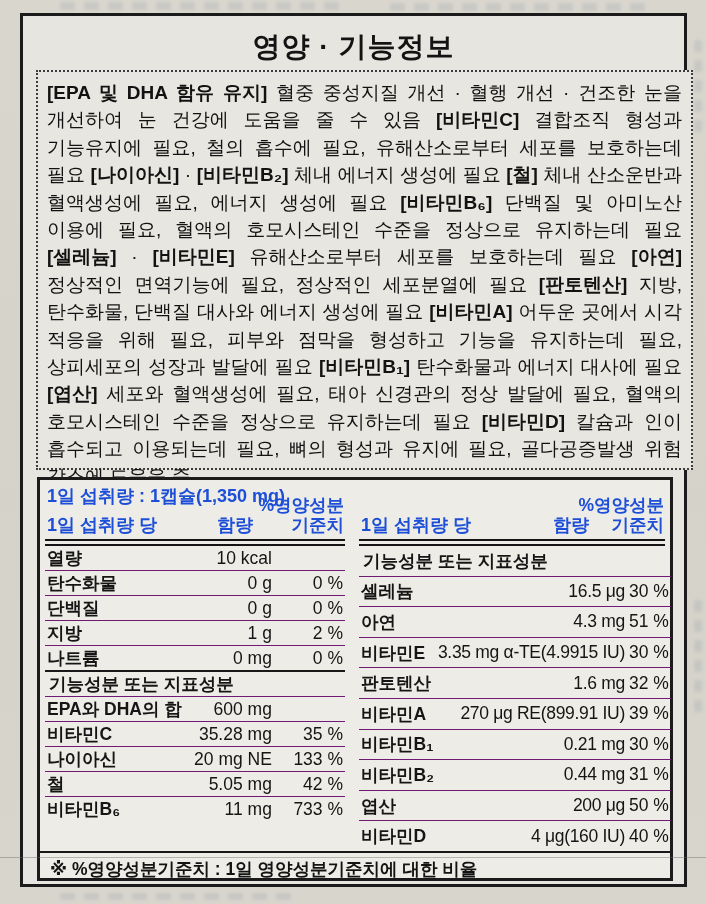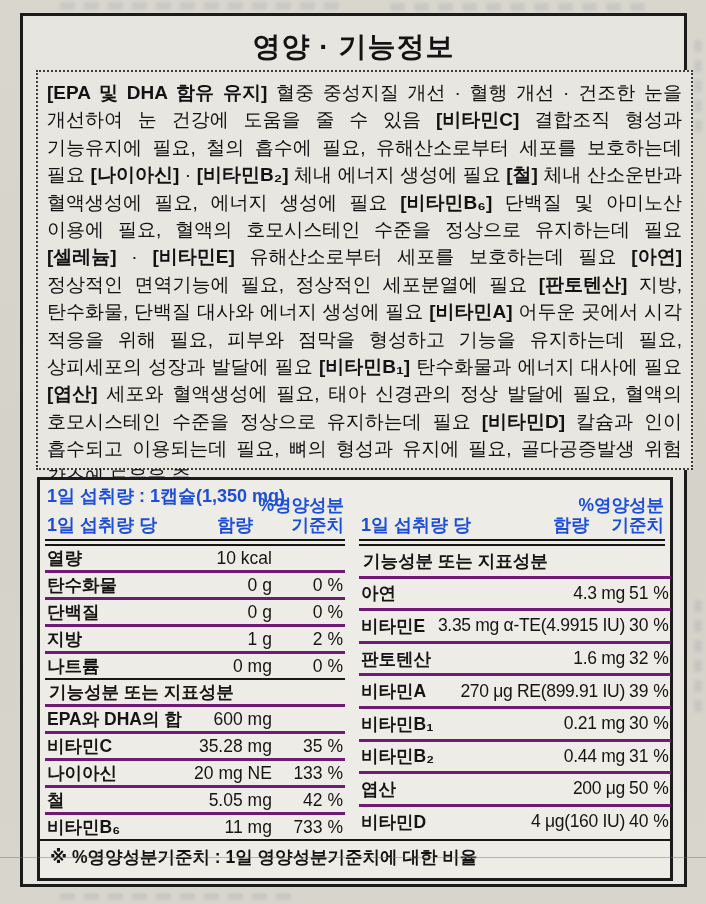--- a/index.html
+++ b/index.html
@@ -31,21 +31,21 @@
   .col-head{position:relative;height:59px;border-bottom:7px double #151515;color:#1d4ed8;}
   .serving{position:absolute;left:2px;top:4px;font-weight:bold;font-size:18px;white-space:nowrap;}
   .pct-top{position:absolute;right:1px;top:13px;font-weight:bold;font-size:17.5px;}
   .per-serving{position:absolute;left:2px;bottom:2px;font-weight:bold;font-size:18px;}
   .amount-h{position:absolute;bottom:2px;font-weight:bold;font-size:18px;text-align:right;}
   .col-left .amount-h{right:92px;}
   .col-right .amount-h{right:76px;}
   .pct-bottom{position:absolute;right:1px;bottom:2px;font-weight:bold;font-size:17.5px;}
 
   table.ntable{width:100%;border-collapse:collapse;color:#151515;}
-  .ntable td{border-top:3px solid #701a75;padding:0 2px;vertical-align:middle;}
+  .ntable td{border-top:1px solid #701a75;padding:0 2px;vertical-align:middle;}
   .ntable tr:first-child td{border-top:none;}
   .col-left .ntable td{height:22px;font-size:17.5px;}
   .col-right .ntable td{height:29.6px;font-size:17.5px;}
   .c-label{font-weight:bold;text-align:left;padding-left:4px;white-space:nowrap;}
   .c-value{text-align:right;white-space:nowrap;}
   .c-pct{text-align:right;white-space:nowrap;}
   .col-left .c-label{width:118px;}
   .col-left .c-value{width:94px;}
   .col-left .c-pct{width:84px;}
   .col-right .c-pct{width:62px;}
@@ -150,20 +150,25 @@
             <span class="per-serving">1일 섭취량 당</span>
             <span class="amount-h">함량</span>
             <span class="pct-bottom">기준치</span>
           </div>
           <table class="ntable">
             <tbody>
                 <tr class="section-row">
                   <td colspan="3">기능성분 또는 지표성분</td>
                 </tr>
                 <tr>
+                  <td class="c-label">셀레늄</td>
+                  <td class="c-value">16.5 μg</td>
+                  <td class="c-pct">30 %</td>
+                </tr>
+                <tr>
                   <td class="c-label">아연</td>
                   <td class="c-value">4.3 mg</td>
                   <td class="c-pct">51 %</td>
                 </tr>
                 <tr>
                   <td class="c-label">비타민E</td>
                   <td class="c-value">3.35 mg α-TE(4.9915 IU)</td>
                   <td class="c-pct">30 %</td>
                 </tr>
                 <tr>

